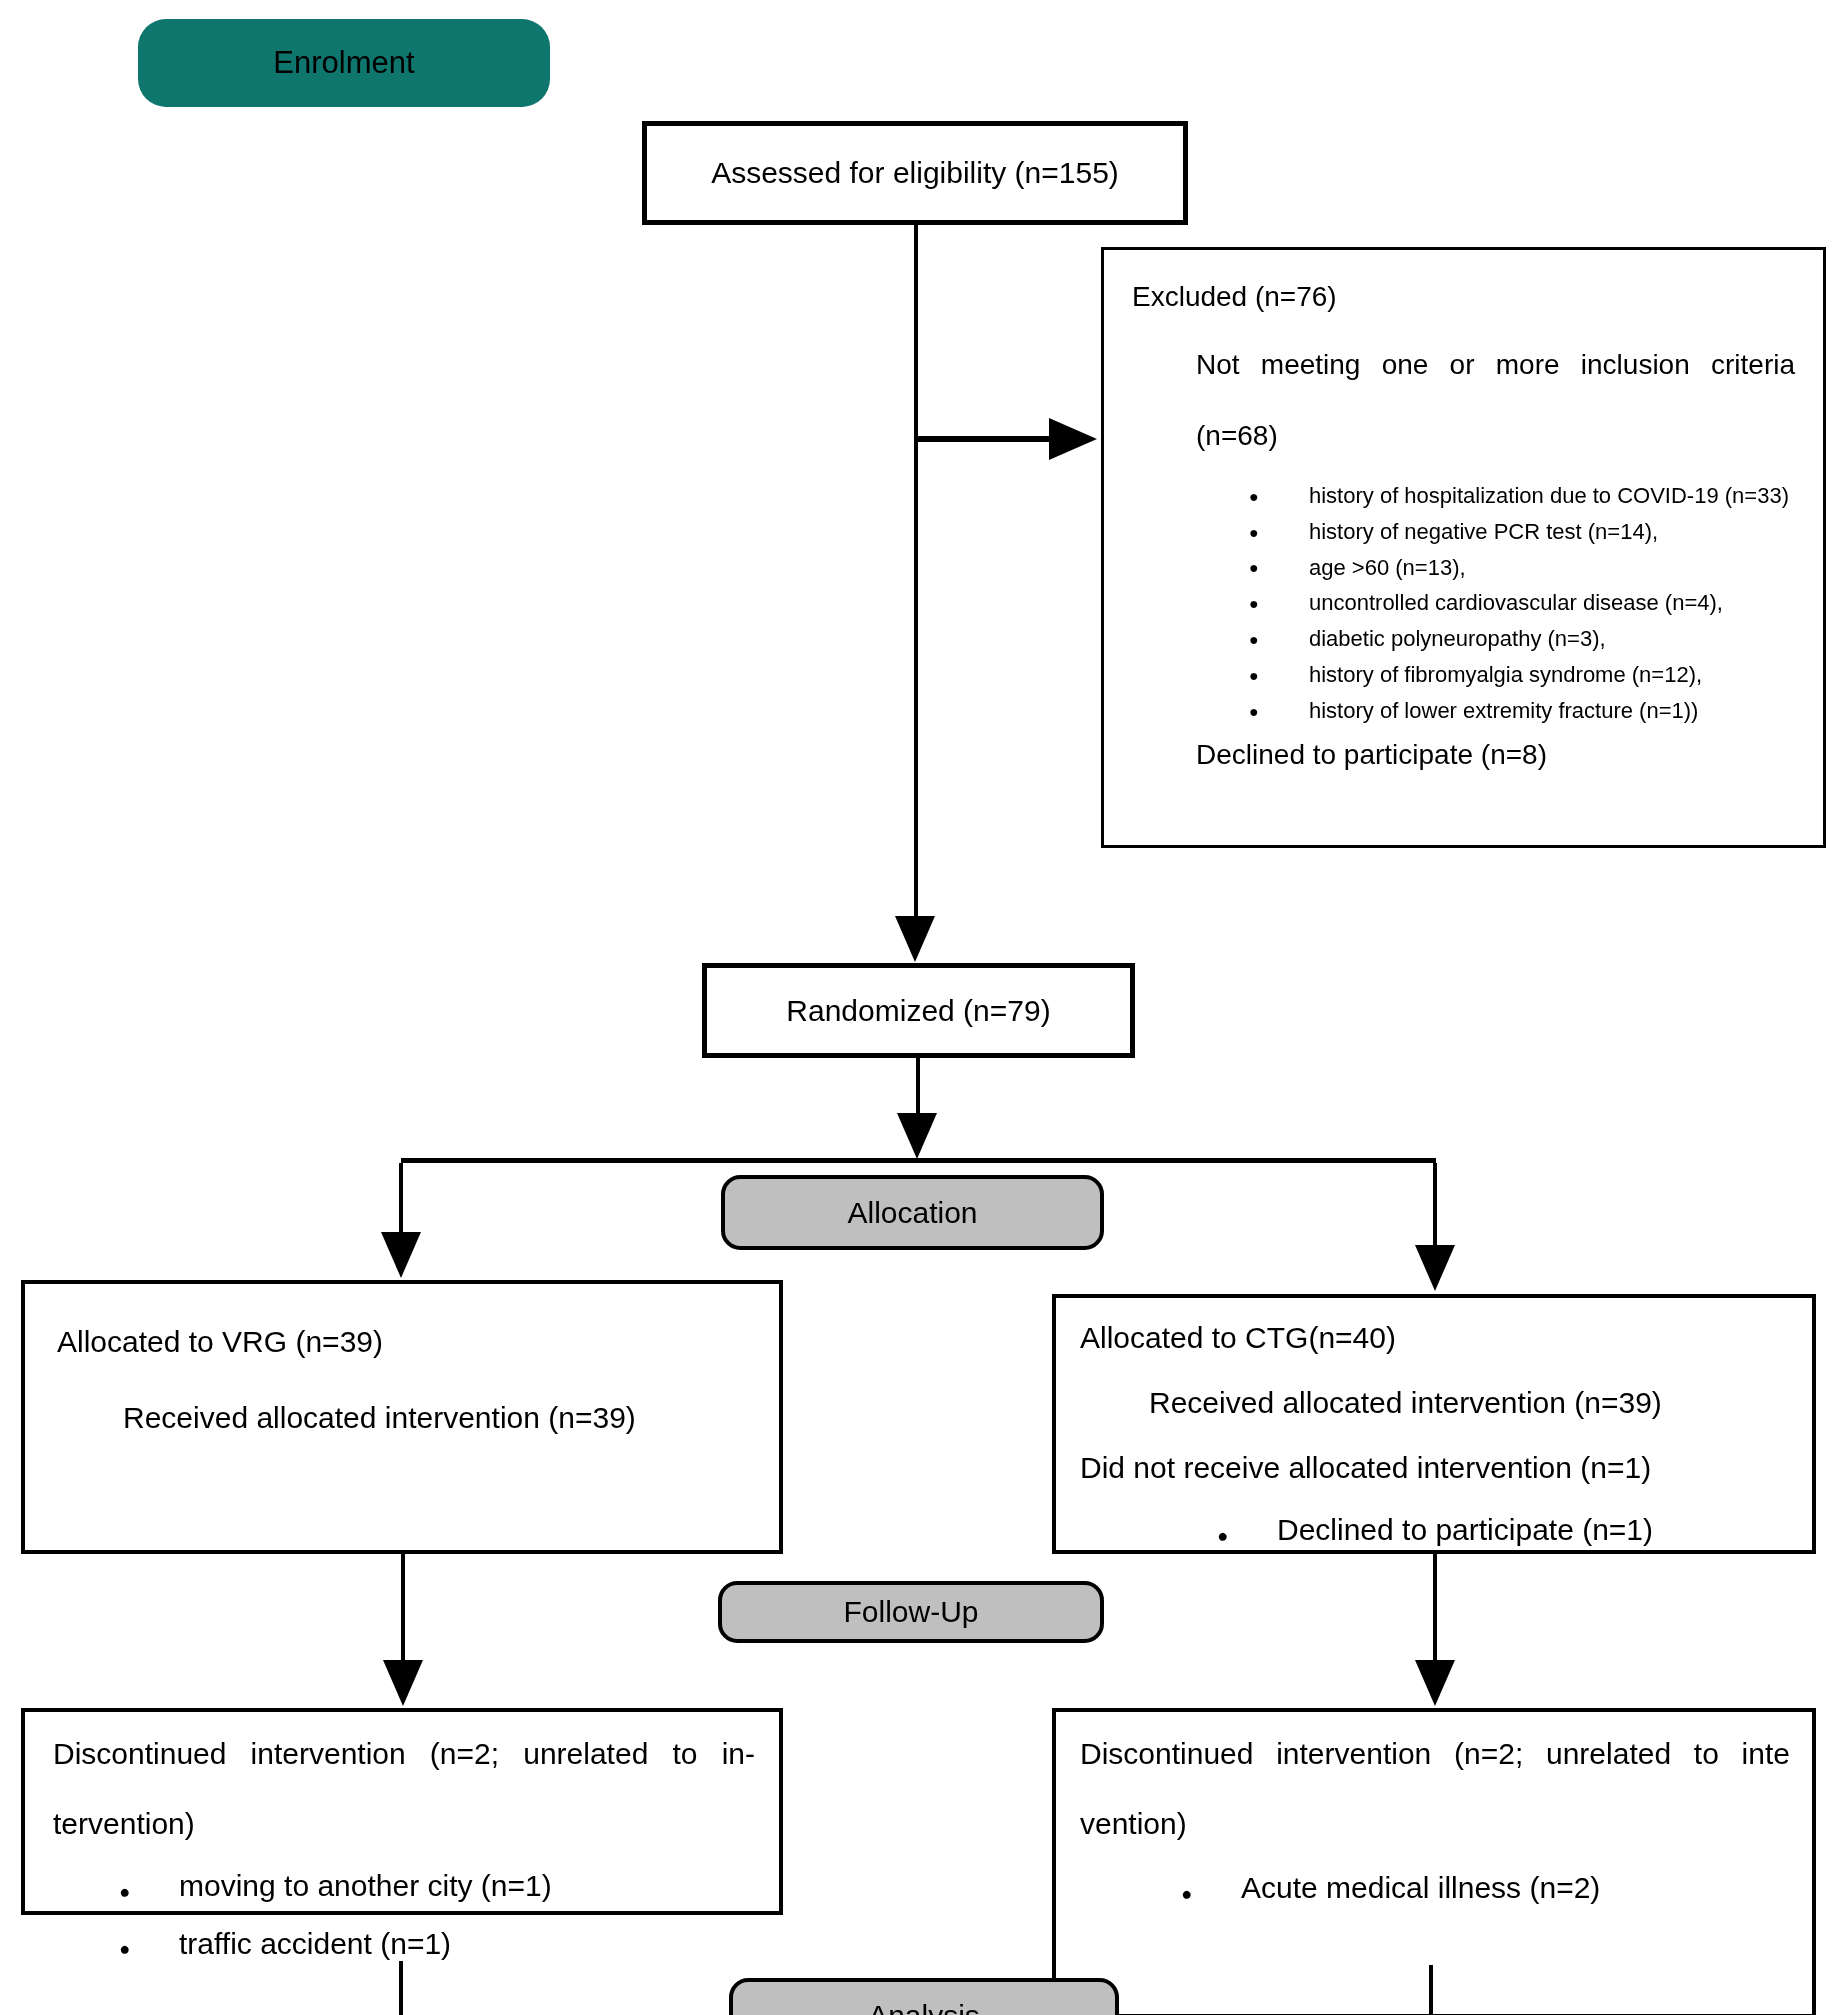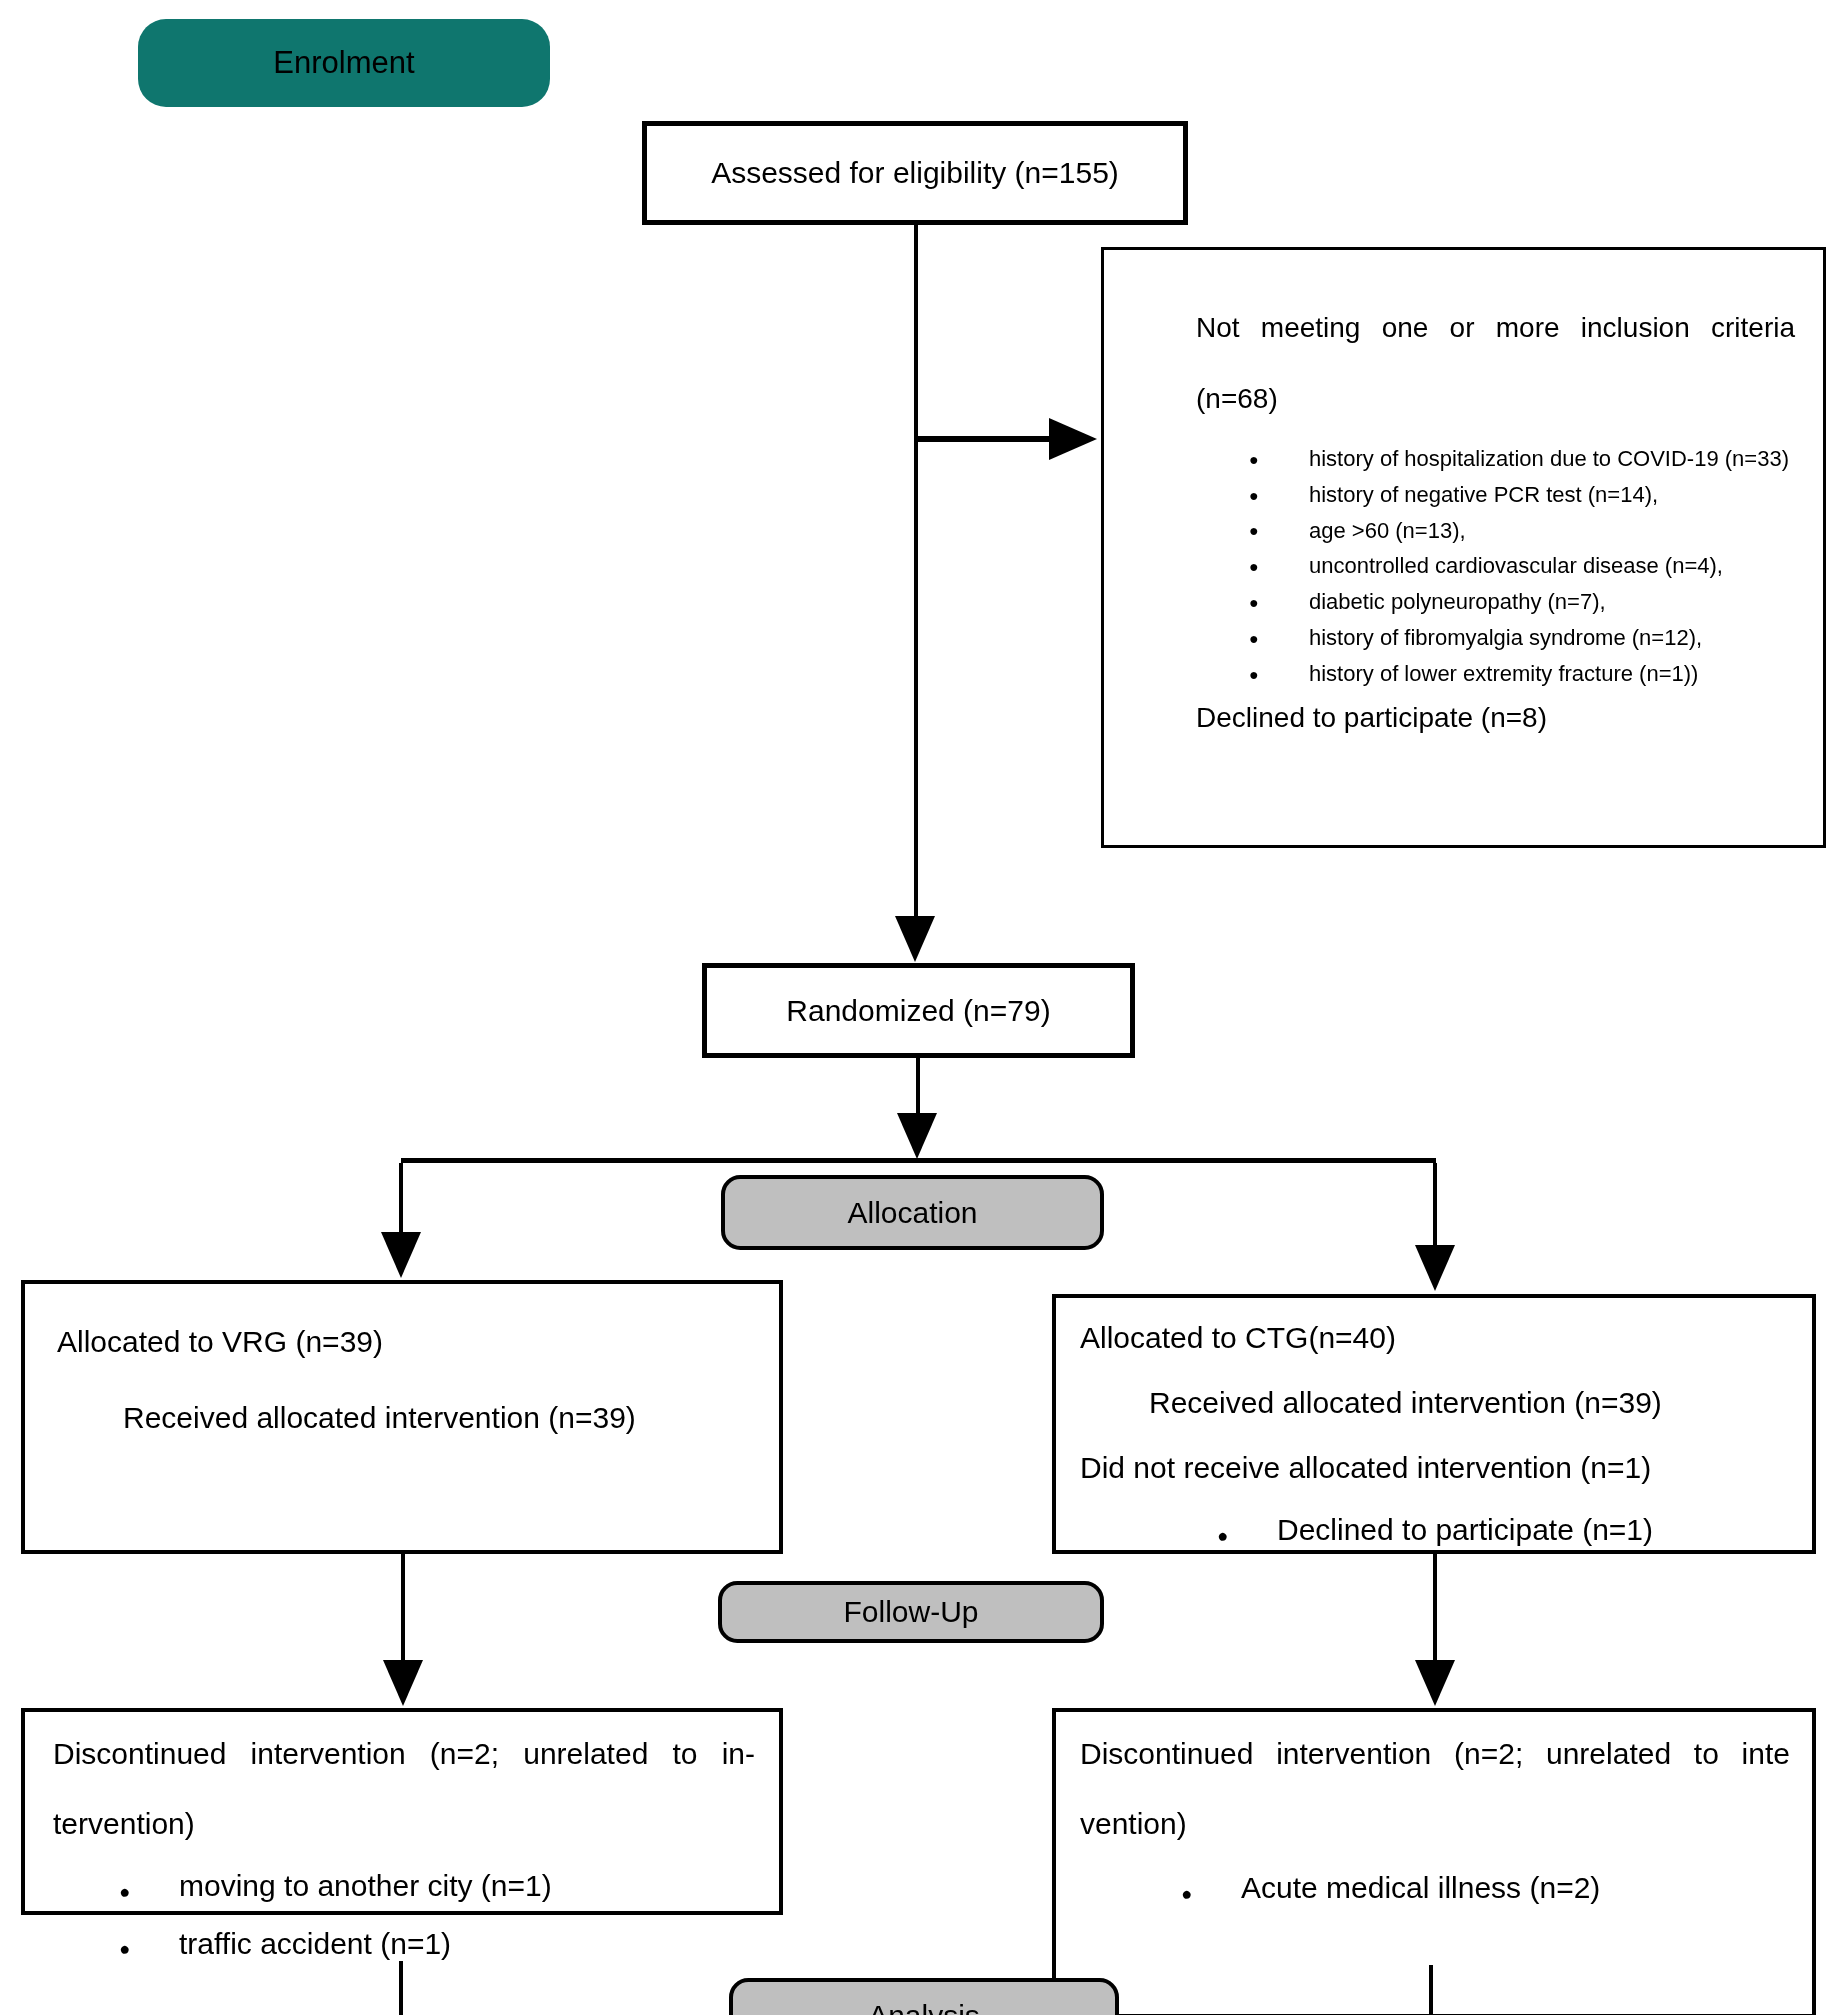--- a/index.html
+++ b/index.html
@@ -56,28 +56,29 @@
 
   <div id="enrolment" class="plain-stage" style="left:138px;top:19.3px;width:412px;height:88px;">
     <span>Enrolment</span>
   </div>
 
   <div class="box centered nowrap" id="assessed" style="left:642px;top:121px;width:546px;height:104px;border-width:5.2px;font-size:30px;">
     <span>Assessed for eligibility (n=155)</span>
   </div>
 
   <div class="box" id="excluded" style="left:1101px;top:247px;width:725px;height:601px;">
+    <div class="exc-title">Excluded (n=76)</div>
     <div class="exc-l1 jline">Not meeting one or more inclusion criteria</div>
     <div class="exc-l2">(n=68)</div>
     <ul class="blist">
       <li>history of hospitalization due to COVID-19 (n=33)</li>
       <li>history of negative PCR test (n=14),</li>
       <li>age &gt;60 (n=13),</li>
       <li>uncontrolled cardiovascular disease (n=4),</li>
-      <li>diabetic polyneuropathy (n=7),</li>
+      <li>diabetic polyneuropathy (n=3),</li>
       <li>history of fibromyalgia syndrome (n=12),</li>
       <li>history of lower extremity fracture (n=1))</li>
     </ul>
     <div class="exc-declined">Declined to participate (n=8)</div>
   </div>
 
   <div class="box centered nowrap" id="randomized" style="left:702px;top:963px;width:433px;height:95px;border-width:5.2px;font-size:30px;">
     <span>Randomized (n=79)</span>
   </div>
 

